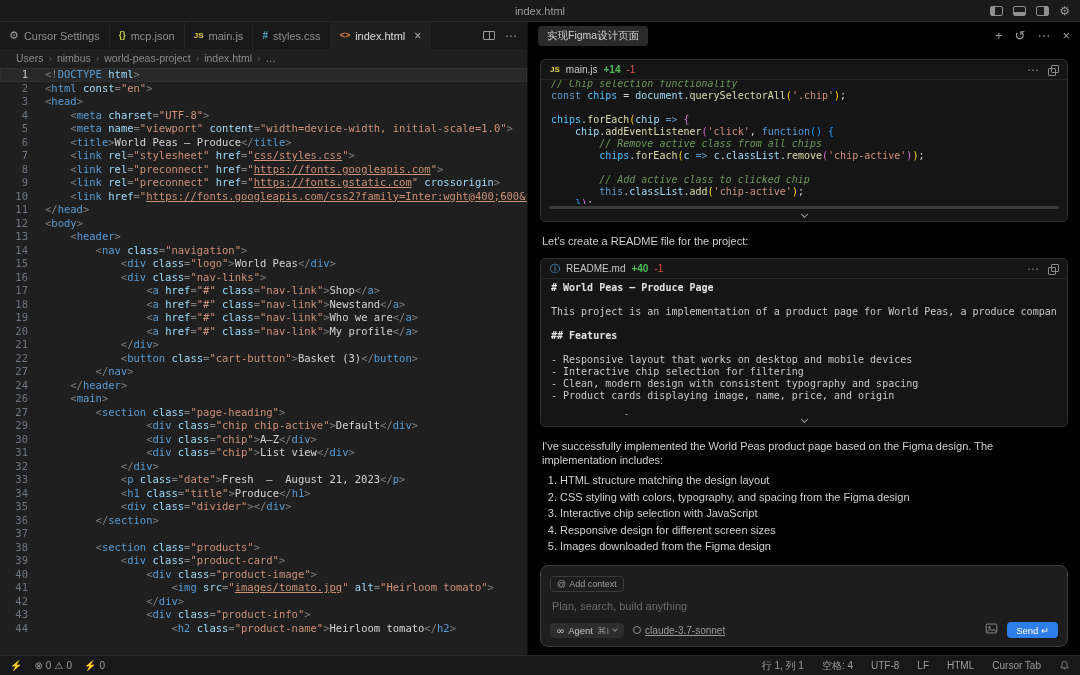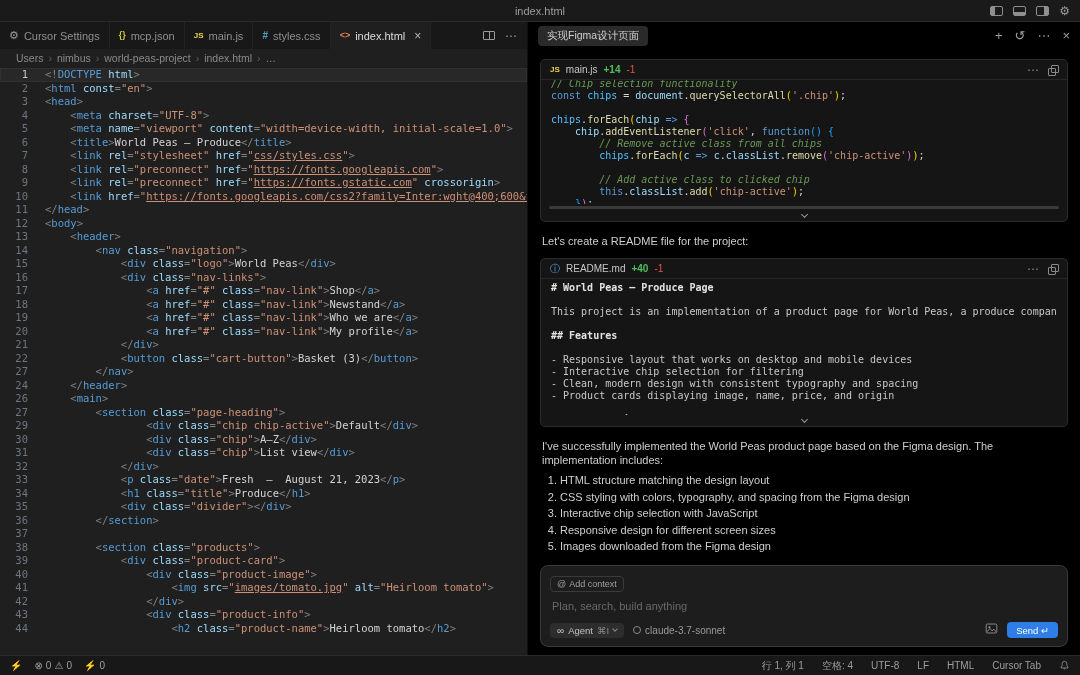--- a/index.html
+++ b/index.html
@@ -92,21 +92,21 @@
 
   
   .chat-input { flex:none; margin:6px 12px 8px; border:1px solid #3a3a3a; border-radius:8px; background:#1d1d1d; padding:7px 9px; }
   .ctx-chip { display:inline-flex; align-items:center; gap:3px; border:1px solid #3a3a3a; border-radius:4px; padding:2px 6px; font-size:9px; color:#9f9f9f; }
   .input-placeholder { margin:8px 2px 9px; font-size:11px; color:#696969; }
   .input-row { display:flex; align-items:center; gap:9px; }
   .agent-pill { display:inline-flex; align-items:center; gap:4px; background:#2d2d2d; border-radius:4px; padding:2px 7px; font-size:9.5px; color:#c2c2c2; }
   .agent-inf { color:#c2c2c2; font-size:10px; }
   .kbd { color:#8a8a8a; }
   .pill-chev { width:4px; height:4px; border-right:1px solid #8a8a8a; border-bottom:1px solid #8a8a8a; transform:rotate(45deg); margin-top:-2px; }
-  .model { display:inline-flex; align-items:center; gap:4px; font-size:10px; color:#9a9a9a; }
+  .model { display:inline-flex; align-items:center; gap:4px; font-size:10px; color:#9a9a9a;text-decoration:underline; }
   .model-i { width:8px; height:8px; border:1px solid #8a8a8a; border-radius:50%; display:inline-block; }
   .spacer { flex:1; }
   .send-btn { background:#2f7de9; color:#fff; border-radius:4px; padding:2.5px 9px; font-size:9.5px; cursor:pointer; white-space:nowrap; }
 
   
   .statusbar { height:20px; flex:none; background:#181818; border-top:1px solid #2a2a2a;
     display:flex; align-items:center; padding:0 10px; font-size:10px; color:#9d9d9d; }
   .sb-left { display:flex; align-items:center; gap:12px; }
   .sb-right { margin-left:auto; display:flex; align-items:center; gap:18px; }
   .sb-item { display:flex; align-items:center; gap:3px; white-space:nowrap; }

